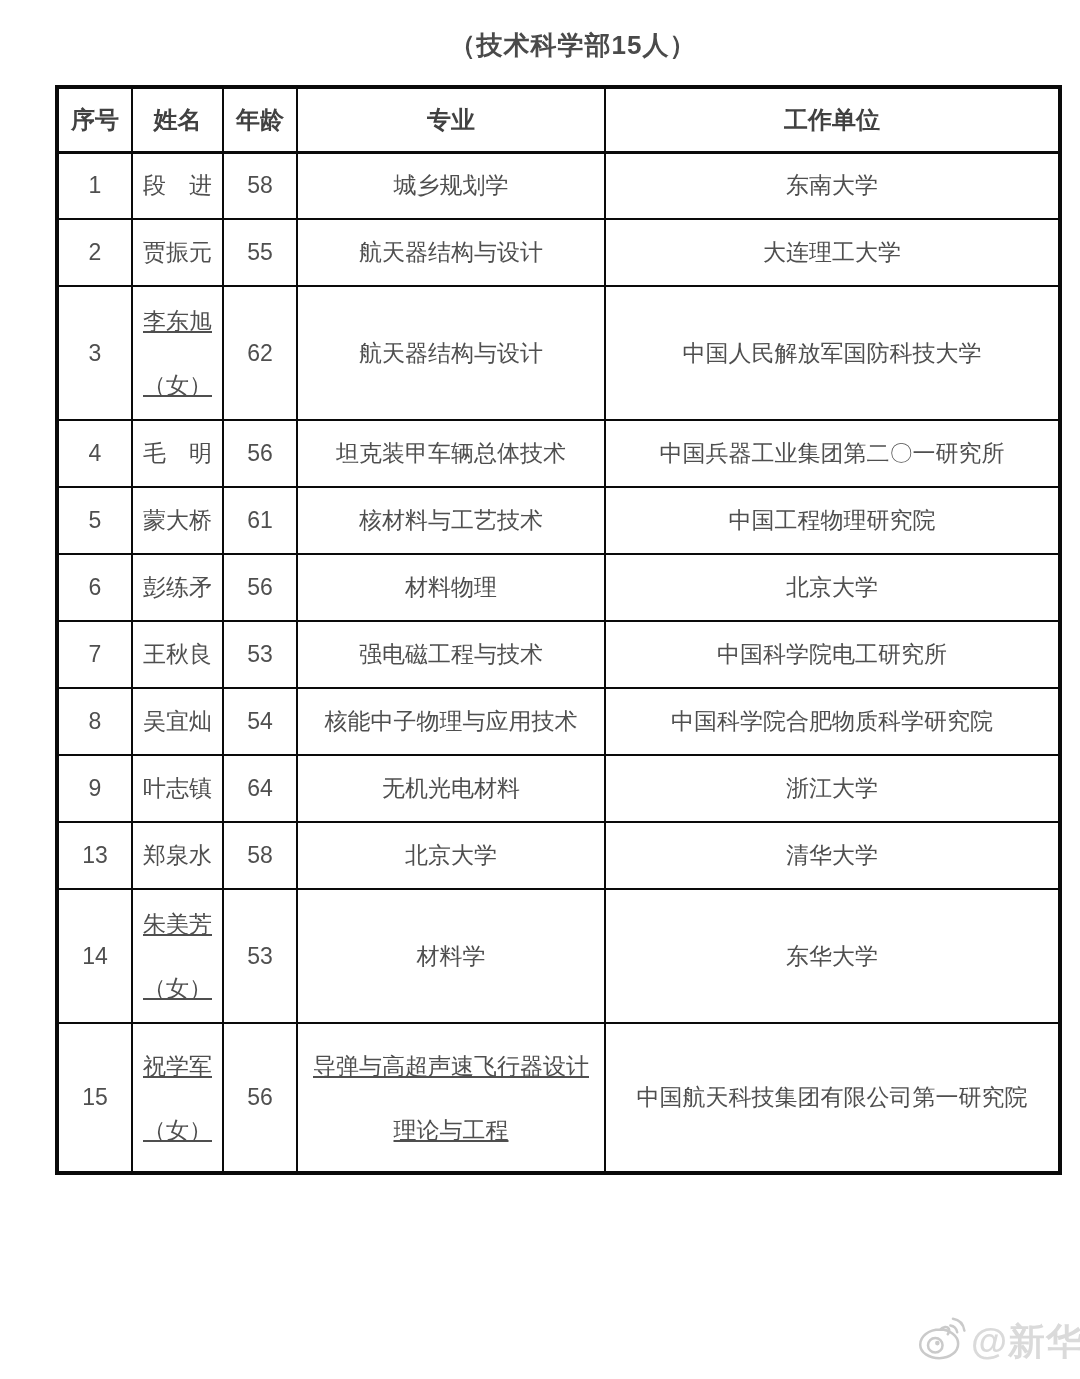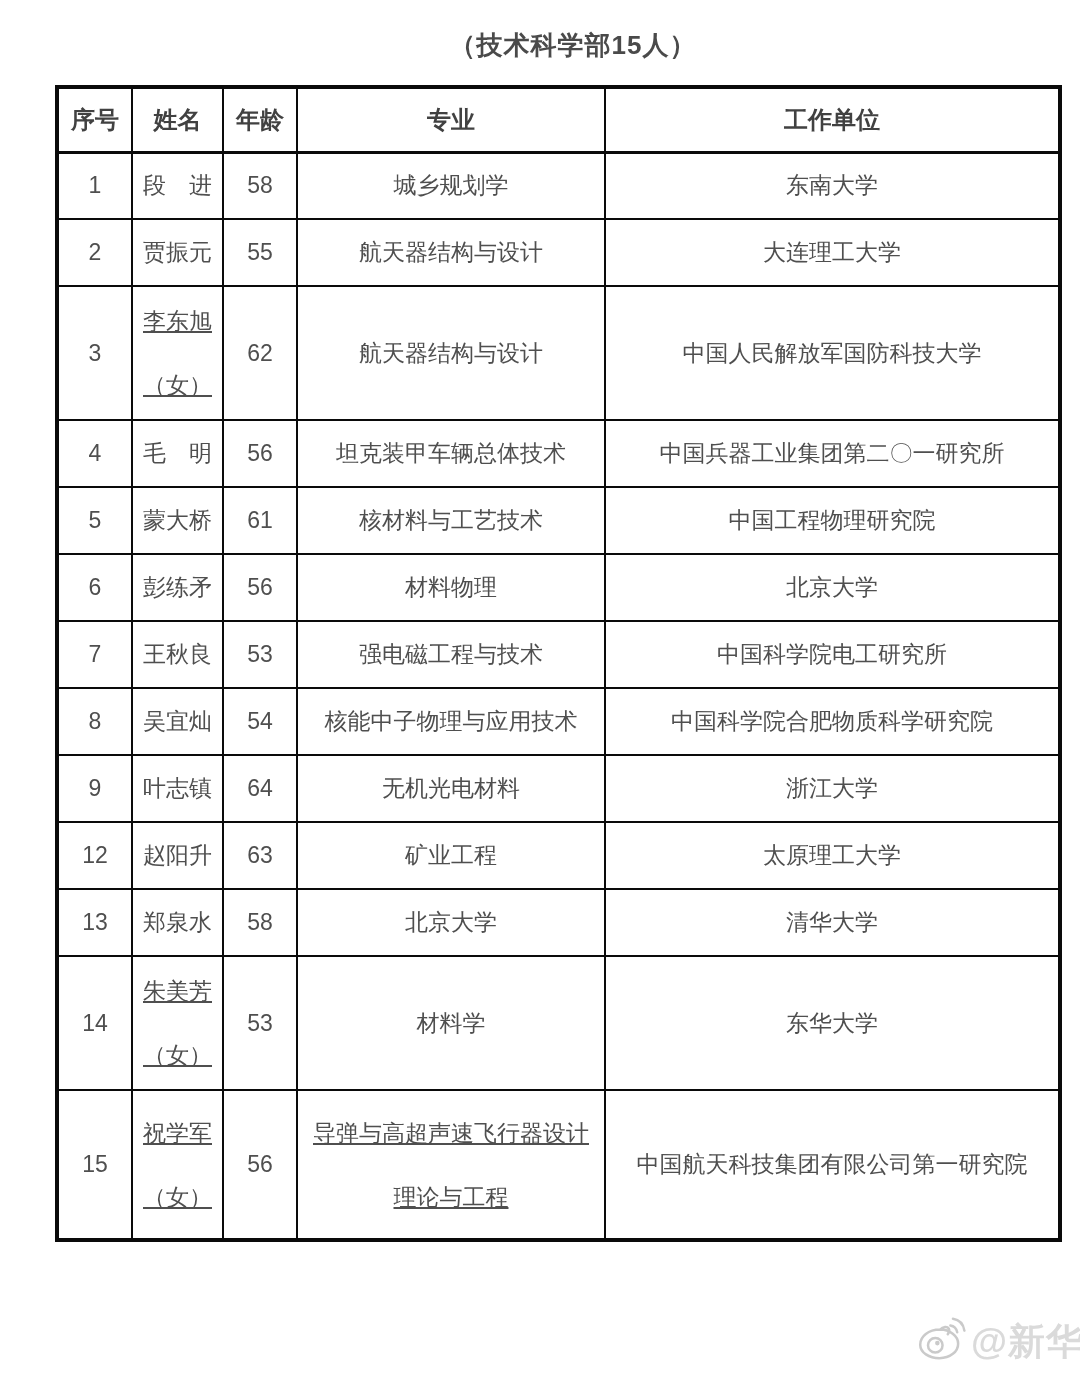--- a/index.html
+++ b/index.html
@@ -160,27 +160,20 @@
         <td>中国科学院合肥物质科学研究院</td>
       </tr>
       <tr class="r-n">
         <td>9</td>
         <td>叶志镇</td>
         <td>64</td>
         <td>无机光电材料</td>
         <td>浙江大学</td>
       </tr>
       <tr class="r-n">
-        <td>12</td>
-        <td>赵阳升</td>
-        <td>63</td>
-        <td>矿业工程</td>
-        <td>太原理工大学</td>
-      </tr>
-      <tr class="r-n">
         <td>13</td>
         <td>郑泉水</td>
         <td>58</td>
         <td>北京大学</td>
         <td>清华大学</td>
       </tr>
       <tr class="r-t">
         <td>14</td>
         <td class="two">
           <span>朱美芳</span>

